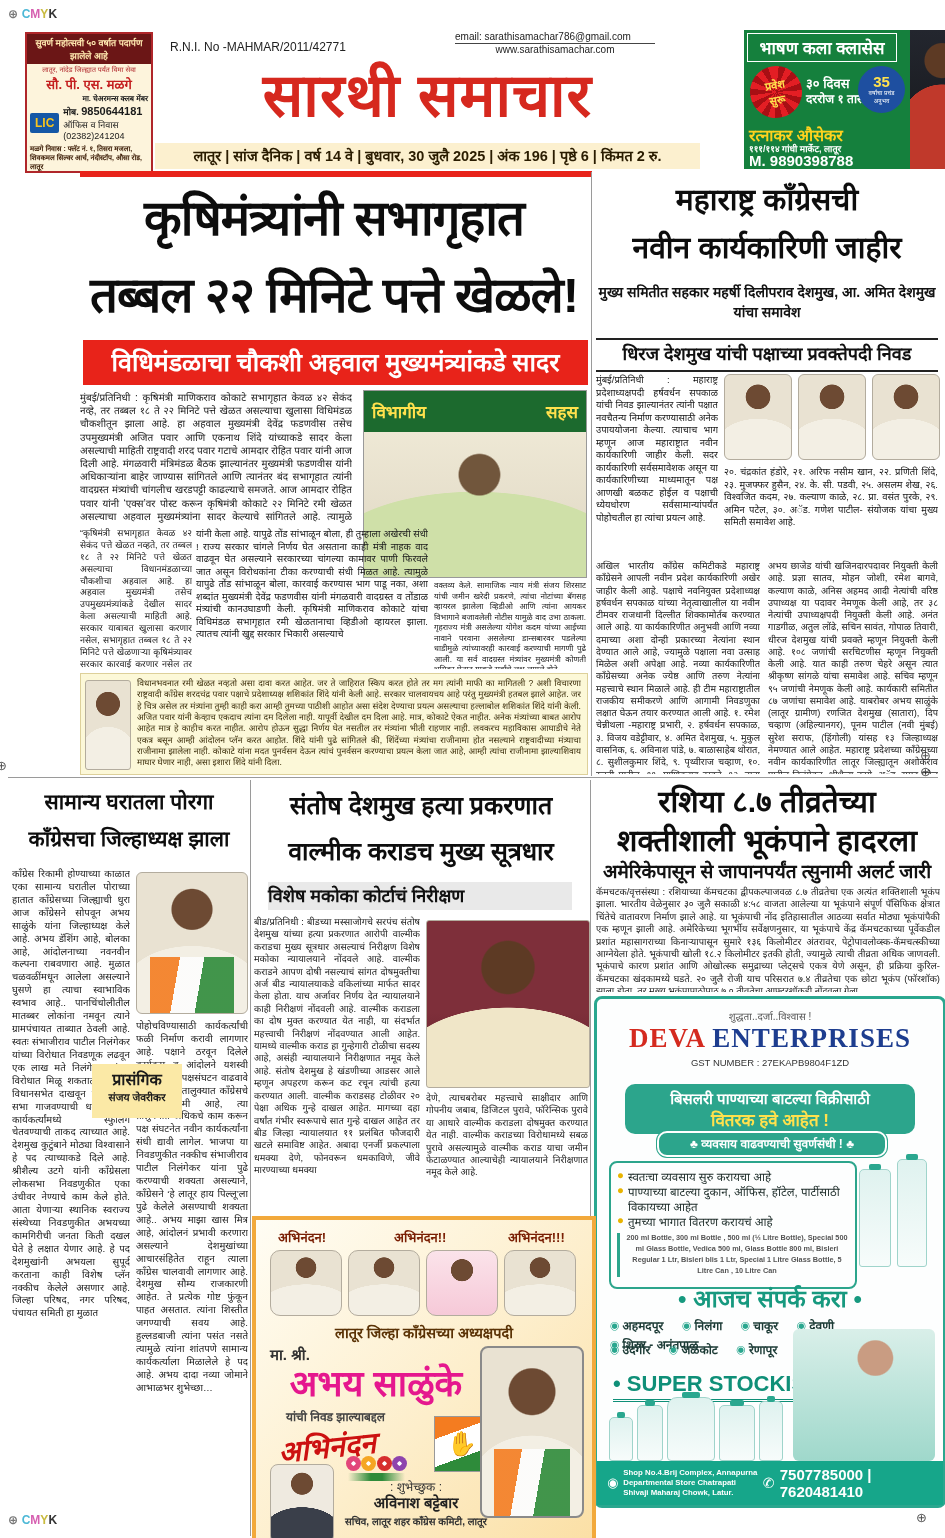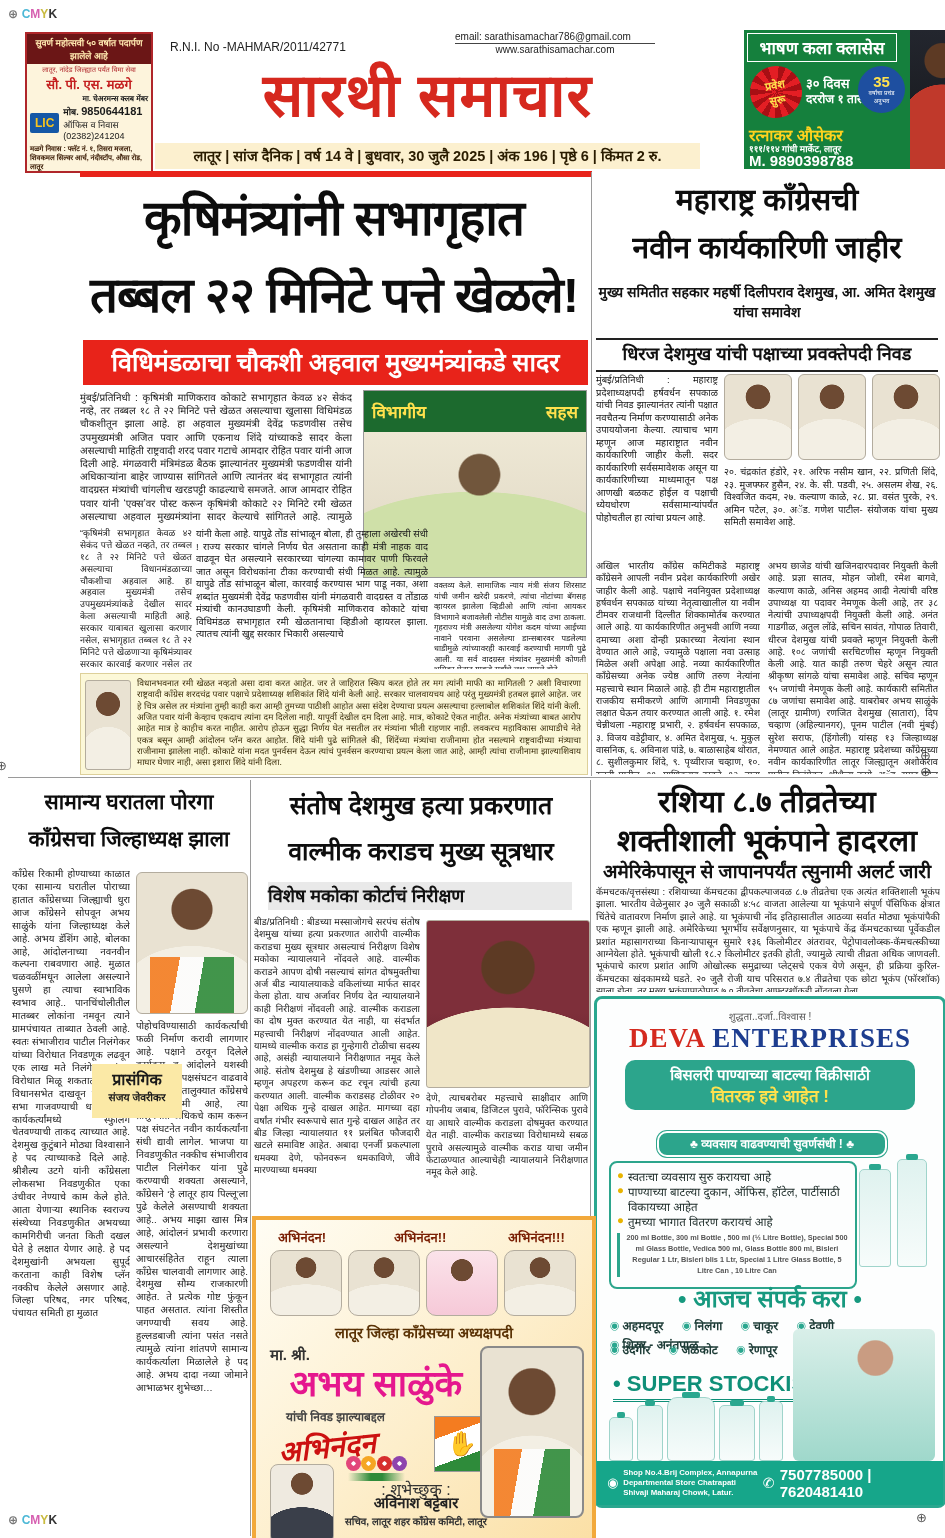--- a/index.html
+++ b/index.html
@@ -206,21 +206,21 @@
     <div class="abs" style="left:14px;right:14px;top:10px;display:flex;justify-content:center;font-size:10px;color:#555;width:318px;">
       <span>शुद्धता..</span>
       <span>दर्जा..</span>
       <span>विश्वास !</span>
     </div>
     <div class="abs ctr" style="left:0;top:24px;width:100%;font-family:'Liberation Serif',serif;font-size:27px;font-weight:bold;letter-spacing:1px;">
       <span style="color:#d42a1f;">DEVA</span>
       <span style="color:#1d3d8f;">ENTERPRISES</span>
     </div>
     <div class="abs ctr" style="left:0;top:58px;width:100%;font-size:9.5px;color:#333;">GST NUMBER : 27EKAPB9804F1ZD</div>
-    <div class="pill abs" style="left:28px;top:61px;width:290px;height:50px;">
+    <div class="pill abs" style="left:28px;top:85px;width:290px;height:50px;">
       <div class="b" style="font-size:15px;padding-top:4px;">बिसलरी पाण्याच्या बाटल्या विक्रीसाठी</div>
       <div class="b" style="font-size:17px;color:#ffe14d;">वितरक हवे आहेत !</div>
     </div>
     <div class="pill abs b" style="left:60px;top:132px;width:226px;height:22px;font-size:12px;line-height:22px;border:2px solid #fff;box-shadow:0 0 0 1px #2ca58c;">♣ व्यवसाय वाढवण्याची सुवर्णसंधी ! ♣</div>
     <div class="abs" style="left:12px;top:162px;width:232px;height:112px;border:2px solid #2ca58c;border-radius:8px;padding:6px;font-size:11.5px;color:#1c2b28;">
       <div style="display:flex;gap:4px;">
           <span style="color:#e8b400;">●</span>
           <span>स्वतःचा व्यवसाय सुरु करायचा आहे</span>
         </div>
       <div style="display:flex;gap:4px;">
@@ -310,19 +310,19 @@
     <div class="abs b" style="left:22px;top:204px;width:150px;font-size:29px;color:#cc1111;font-style:italic;transform:rotate(-6deg);font-family:'Liberation Serif',serif;">अभिनंदन</div>
     <div class="abs" style="left:178px;top:196px;width:54px;height:54px;background:linear-gradient(160deg,#f47c20 0 30%,#ffffff 30% 68%,#2e8b3a 68% 100%);border:1px solid #999;display:flex;align-items:center;justify-content:center;font-size:24px;">✋</div>
     <div class="abs" style="left:92px;top:236px;">
       <span class="flower" style="background:radial-gradient(#fff 18%,#e2467a 22%);"></span>
       <span class="flower" style="background:radial-gradient(#fff 18%,#f5a623 22%);"></span>
       <span class="flower" style="background:radial-gradient(#fff 18%,#d62e2e 22%);"></span>
       <span class="flower" style="background:radial-gradient(#fff 18%,#8e44ad 22%);"></span>
       <div style="height:8px;background:linear-gradient(90deg,rgba(0,0,0,0),#2e8b3a 40%,#2e8b3a 60%,rgba(0,0,0,0));margin-top:-2px;"></div>
     </div>
     <div class="portrait suit" style="left:14px;top:244px;width:62px;height:78px;border-radius:8px;"></div>
-    <div class="abs ctr" style="left:90px;top:258px;width:140px;font-size:16px;color:#333;">: शुभेच्छुक :</div>
+    <div class="abs ctr" style="left:90px;top:258px;width:140px;font-size:12px;color:#333;">: शुभेच्छुक :</div>
     <div class="abs ctr b" style="left:60px;top:272px;width:200px;font-size:15px;color:#222;">अविनाश बट्टेबार</div>
     <div class="abs ctr b" style="left:30px;top:294px;width:260px;font-size:10px;color:#333;">सचिव, लातूर शहर काँग्रेस कमिटी, लातूर</div>
     <div class="portrait scarf" style="left:224px;top:126px;width:100px;height:168px;border-radius:8px;border:2px solid #8a8a8a;"></div>
   </div>
 
 </div>
 
 </body></html>

